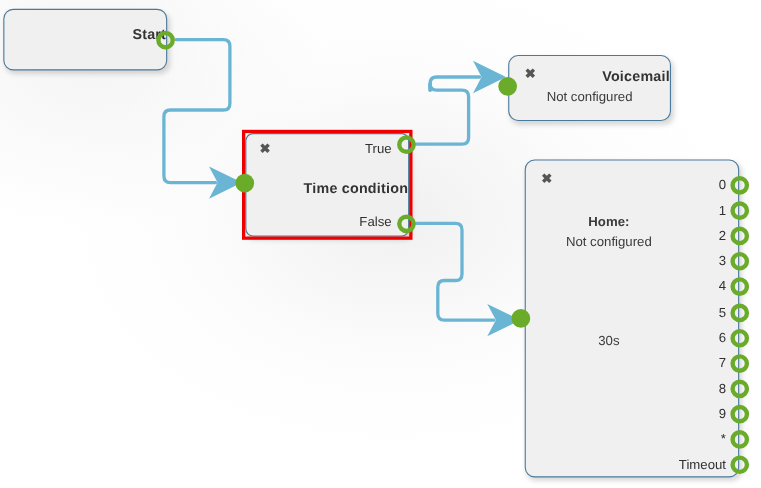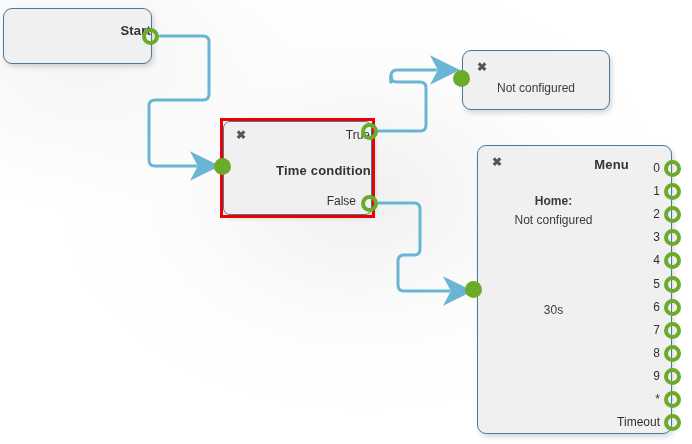--- a/index.html
+++ b/index.html
@@ -122,38 +122,38 @@
     <path d="M378,203 L414,203 Q420,203 420,209 L420,249 Q420,255 414,255 L404,255 Q398,255 398,261 L398,285 Q398,291 404,291 L449,291" fill="none" stroke="#6ab5d4" stroke-width="3" stroke-linecap="round" marker-end="url(#arrow)"></path>
   </svg>
 
   <div class="node" style="left:3px;top:8px;width:149px;height:56px;">
     <div class="node-title" style="top:14px;">Start</div>
   </div>
   <div class="port-ring" style="left:142px;top:28px;"></div>
 
   <div class="node" style="left:223px;top:121px;width:149px;height:94px;border-radius:7px;">
     <span class="close-icon" style="left:12px;top:7px;">✖</span>
-    <span class="port-label" style="right:1px;top:6px;">True</span>
+    <span class="port-label" style="right:15px;top:6px;">True</span>
     <div class="node-title" style="top:41px;">Time condition</div>
     <span class="port-label" style="right:15px;bottom:6px;">False</span>
   </div>
   <div class="sel-frame" style="left:220px;top:118px;width:155px;height:100px;"></div>
   <div class="port-dot" style="left:214px;top:158px;"></div>
   <div class="port-ring" style="left:361px;top:123px;"></div>
   <div class="port-ring" style="left:361px;top:195px;"></div>
 
   <div class="node" style="left:462px;top:50px;width:148px;height:60px;">
     <span class="close-icon" style="left:14px;top:10px;">✖</span>
+    <div class="node-title" style="top:11px;">Voicemail</div>
     <div class="node-sub" style="top:30px;">Not configured</div>
   </div>
   <div class="port-dot" style="left:453px;top:70px;"></div>
 
   <div class="node" style="left:477px;top:145px;width:195px;height:289px;">
     <span class="close-icon" style="left:14px;top:10px;">✖</span>
-    <div class="node-title" style="top:11px;right:42px;left:0;">Menu</div>
     <div class="node-sub" style="top:48px;right:42px;left:0;font-weight:bold;">Home:</div>
     <div class="node-sub" style="top:67px;right:42px;left:0;">Not configured</div>
     <div class="node-sub" style="top:129px;right:42px;left:0;margin-top:28px;">30s</div>
   </div>
   <div class="port-dot" style="left:465px;top:281px;"></div>
 
   <div id="menu-ports">
       <span class="port-label-sm" style="left: 540px; width: 120px; top: 161px;">0</span>
       <div class="port-ring" style="left: 664px; top: 160px;"></div>
       <span class="port-label-sm" style="left: 540px; width: 120px; top: 184.1px;">1</span>

